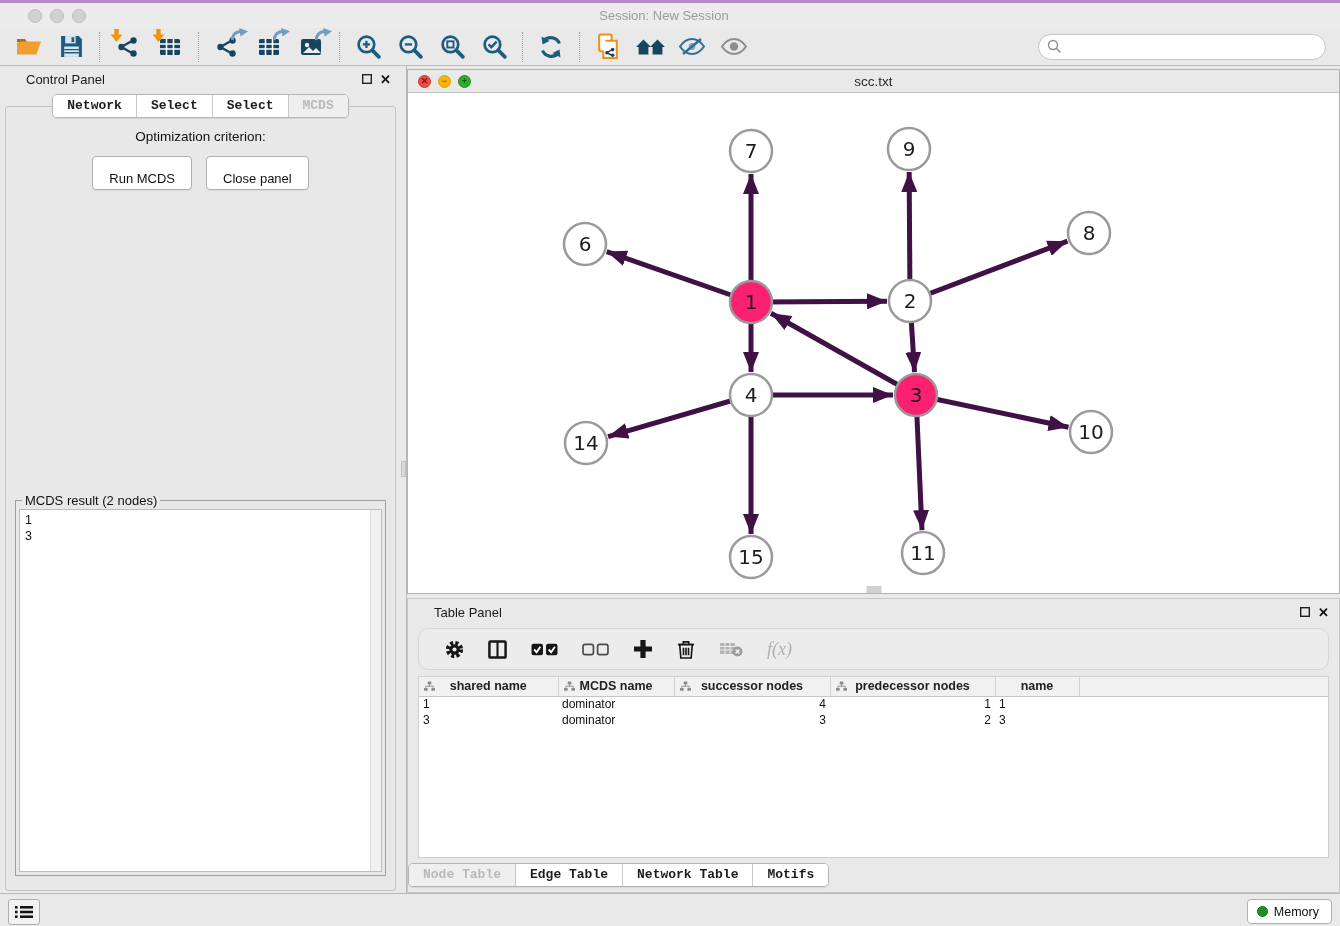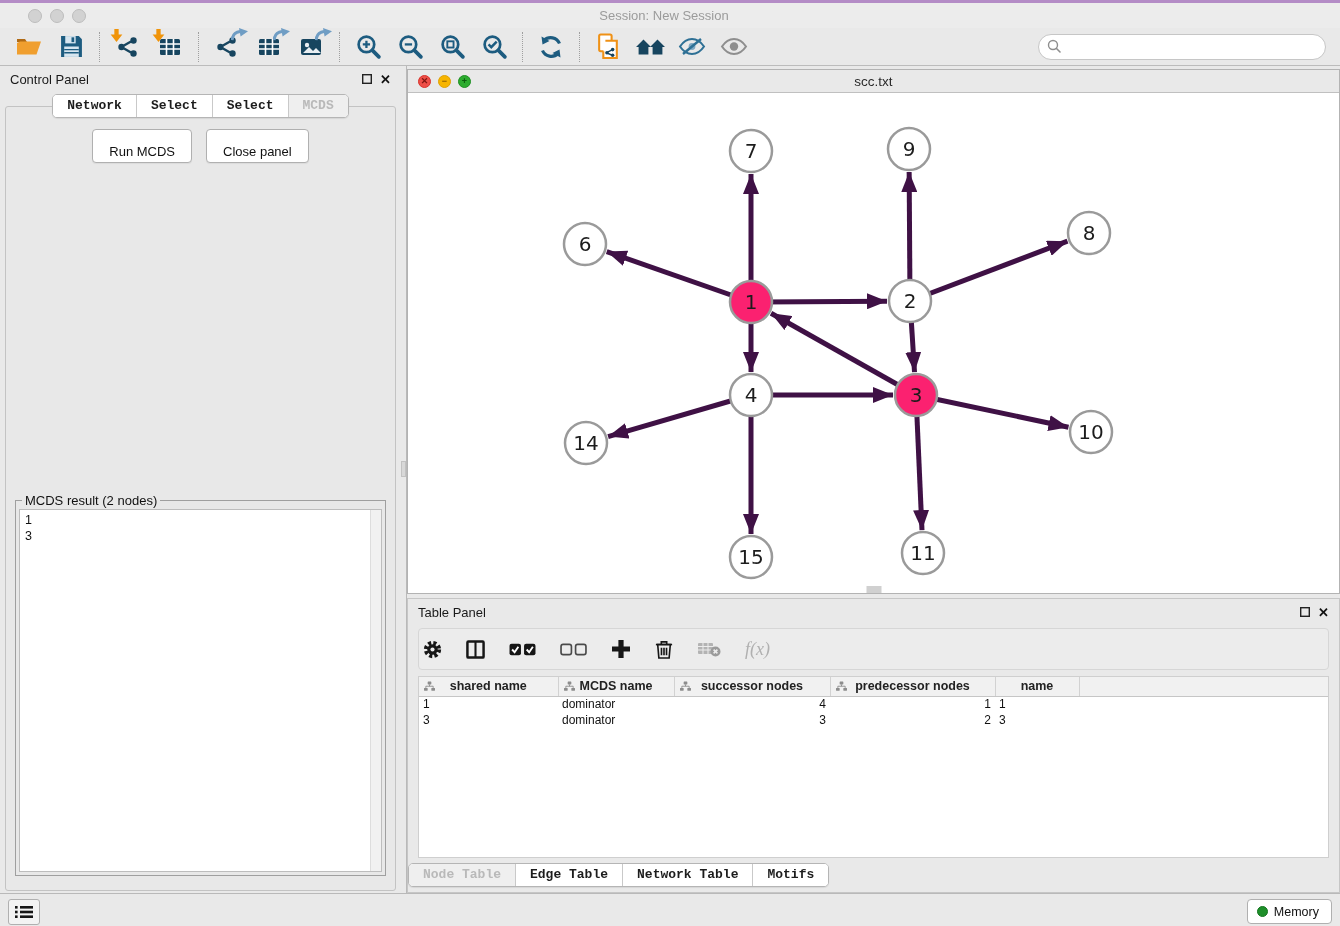--- a/index.html
+++ b/index.html
@@ -18,21 +18,21 @@
   .tb-icon { position:relative; width:34px; height:32px; display:flex; align-items:center; justify-content:center; margin:0 4px; cursor:default; }
   .tb-sep { width:1px; height:30px; border-left:1px dotted #9f9f9f; margin:0 7px; }
   .tb-overlay { position:absolute; }
   .ov-tl { left:-1px; top:-2px; } .ov-tr { right:-4px; top:-3px; }
   .search-wrap { margin-left:auto; margin-right:6px; position:relative; }
   .search-input { width:288px; height:26px; border:1px solid #c6c6c6; border-radius:13px; background:#fff; padding:0 10px 0 28px; font-size:13px; color:#333; outline:none; }
   .search-glyph { position:absolute; left:9px; top:5px; }
 
   
   .control-panel { position:absolute; left:0; top:63px; width:401px; height:827px; background:#e9e9e9; }
-  .panel-header { height:26px; display:flex; align-items:center; padding:0 10px; }
+  .panel-header { height:26px; display:flex; align-items:center; padding:0 10px;margin-left:16px; }
   .panel-title { font-size:13px; color:#1a1a1a; }
   .panel-header .hdr-icons { margin-left:auto; display:flex; align-items:center; gap:8px; }
   .float-icon { display:inline-block; line-height:0; }
   .close-x { font-size:13px; font-weight:bold; color:#111; line-height:1; }
   .cp-tabs-row { display:flex; justify-content:center; position:relative; z-index:2; margin-top:2px; }
   .seg { display:inline-flex; border:1px solid #b5b5b5; border-radius:5px; overflow:hidden; background:#fff; box-shadow:0 1px 1px rgba(0,0,0,.08); }
   .seg > div { padding:3px 14px 4px; font-size:13px; font-weight:700; color:#1c1c1c; border-left:1px solid #c9c9c9; background:#fff; cursor:default; white-space:nowrap;font-family:Liberation Mono, monospace; }
   .seg > div:first-child { border-left:none; }
   .seg > div.active { color:#b9b9b9; background:#efefef; }
   .cp-body { position:absolute; left:5px; right:5px; top:40px; bottom:2px; border:1px solid #c3c3c3; border-radius:3px; background:#e8e8e8; display:flex; flex-direction:column; padding-top:22px; }
@@ -61,21 +61,21 @@
   .light { width:13px; height:13px; border-radius:50%; font-size:9px; font-weight:bold; display:flex; align-items:center; justify-content:center; line-height:1; }
   .light.red { background:#ee4e47; border:1px solid #d8322c; color:#7e1410; }
   .light.yellow { background:#f7b500; border:1px solid #dfa104; color:#8a5d00; }
   .light.green { background:#2dac2f; border:1px solid #1f8f24; color:#0b5b0e; }
   .net-title { position:absolute; left:0; right:0; text-align:center; font-size:13.5px; color:#2a2a2a; }
   .net-canvas { position:relative; width:100%; height:500px; background:#fff; }
   .canvas-grip { position:absolute; left:50%; bottom:0; transform:translateX(-50%); width:15px; height:7px; background:#d0d0d0; }
 
   
   .table-panel { position:absolute; left:407px; top:595px; width:933px; height:295px; background:#e9e9e9; border:1px solid #c6c6c6; display:flex; flex-direction:column; }
-  .tp-toolbar { margin:3px 10px 6px; height:42px; background:#ececec; border:1px solid #d6d6d6; border-radius:4px; display:flex; align-items:center; padding-left:4px; gap:24px; }
+  .tp-toolbar { margin:3px 10px 6px; height:42px; background:#ececec; border:1px solid #d6d6d6; border-radius:10px; display:flex; align-items:center; padding-left:26px; gap:24px; }
   .tp-icon { display:flex; align-items:center; justify-content:center; cursor:default; }
   .fx { font-family:"Liberation Serif", serif; font-style:italic; font-size:18px; color:#b0b0b0; }
   .tbl-wrap { margin:0 10px; background:#fff; border:1px solid #cfcfcf; flex:1; overflow:hidden; }
   table.data { border-collapse:collapse; width:100%; table-layout:fixed; }
   table.data th { height:19px; background:#f1f1f1; border-right:1px solid #d2d2d2; border-bottom:1px solid #c6c6c6; font-size:12.5px; font-weight:bold; color:#222; position:relative; text-align:center; padding:0 2px; white-space:nowrap; }
   table.data th .sort-glyph { position:absolute; left:5px; top:4px; }
   table.data th.filler { border-right:none; }
   table.data td { height:16px; font-size:12px; color:#111; padding:0 4px; white-space:nowrap; overflow:hidden; }
   td.al { text-align:left; } td.ar { text-align:right; padding-right:14px; }
   td.name-col { padding-left:10px; }
@@ -278,20 +278,21 @@
     </div>
     <div class="cp-tabs-row">
       <div class="seg" id="cp-tabs">
           <div>Network</div>
           <div>Select</div>
           <div>Select</div>
           <div class="active">MCDS</div>
         </div>
     </div>
     <div class="cp-body">
+      <div class="opt-label">Optimization criterion:</div>
       <div class="btn-row">
         <button class="btn">Run MCDS</button>
         <button class="btn">Close panel</button>
       </div>
       <div class="cp-spacer"></div>
       <div class="result-fieldset">
         <span class="result-legend">MCDS result (2 nodes)</span>
         <div class="result-area">
           <div id="result-lines">
               <div>1</div>

